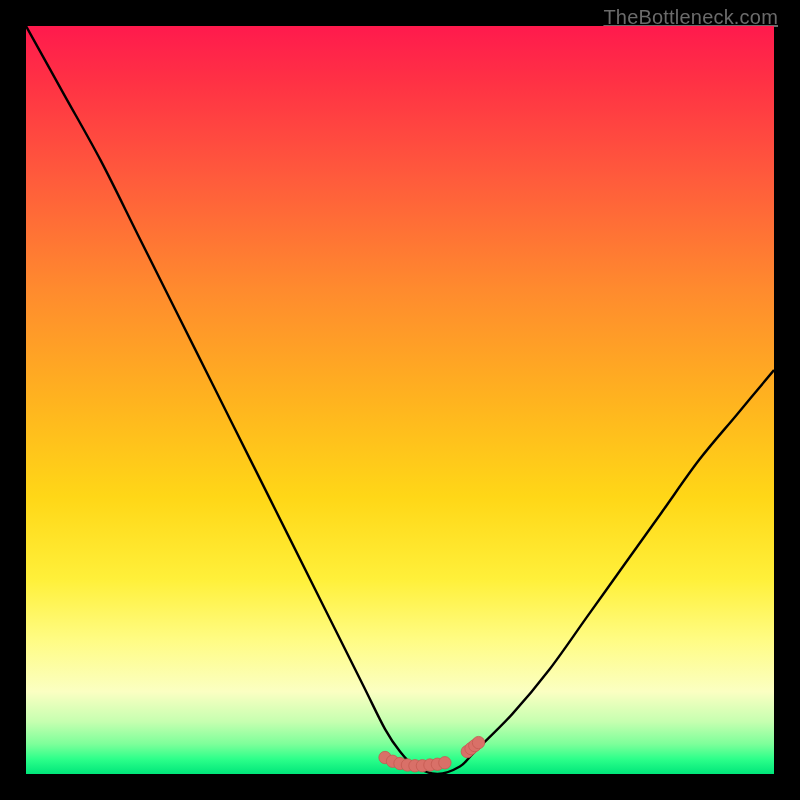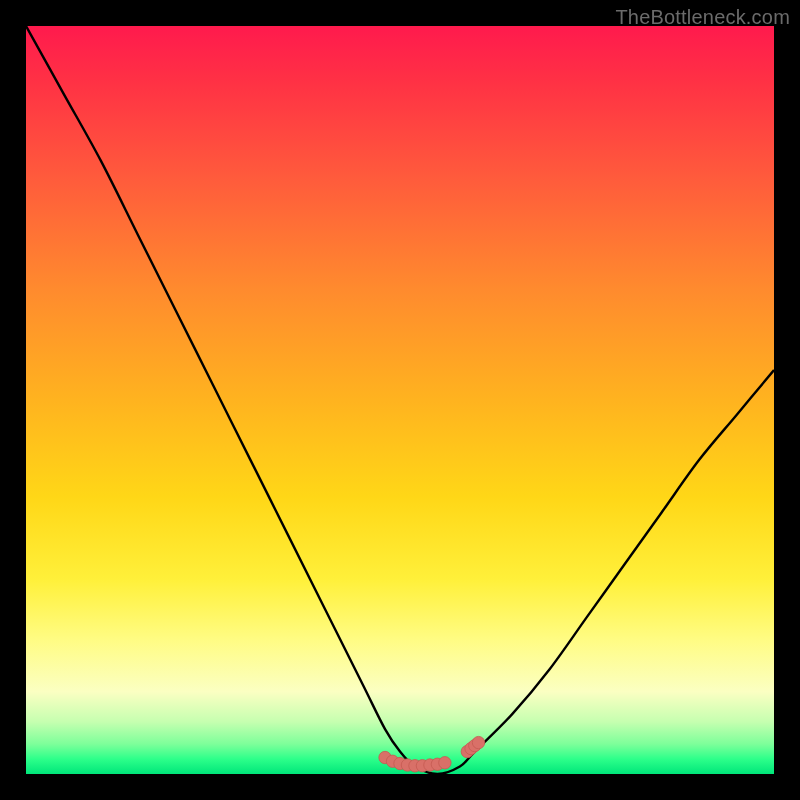--- a/index.html
+++ b/index.html
@@ -35,25 +35,26 @@
       #fbffc2 89%,
       #c6ffb0 93%,
       #7dff9a 96%,
       #2dff8a 98%,
       #00e67a 100%
     );
   }
   .watermark {
     position: absolute;
     top: 6px;
-    right: 10px;
+    right: 22px;
     color: #6b6b6b;
     font-size: 20px;
     letter-spacing: 0.2px;
     font-weight: 500;
+    text-decoration: underline;
   }
   svg.curves {
     position: absolute;
     left: 0;
     top: 0;
     width: 748px;
     height: 748px;
   }
 </style>
 </head>

